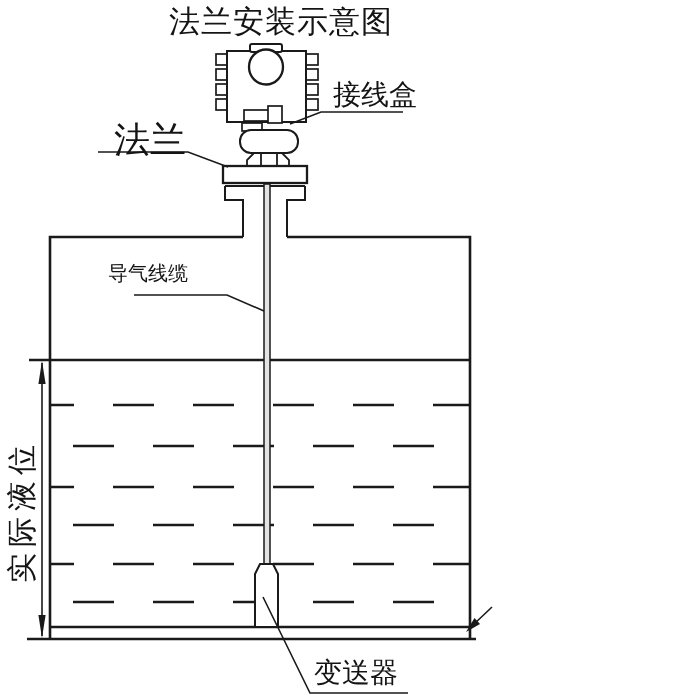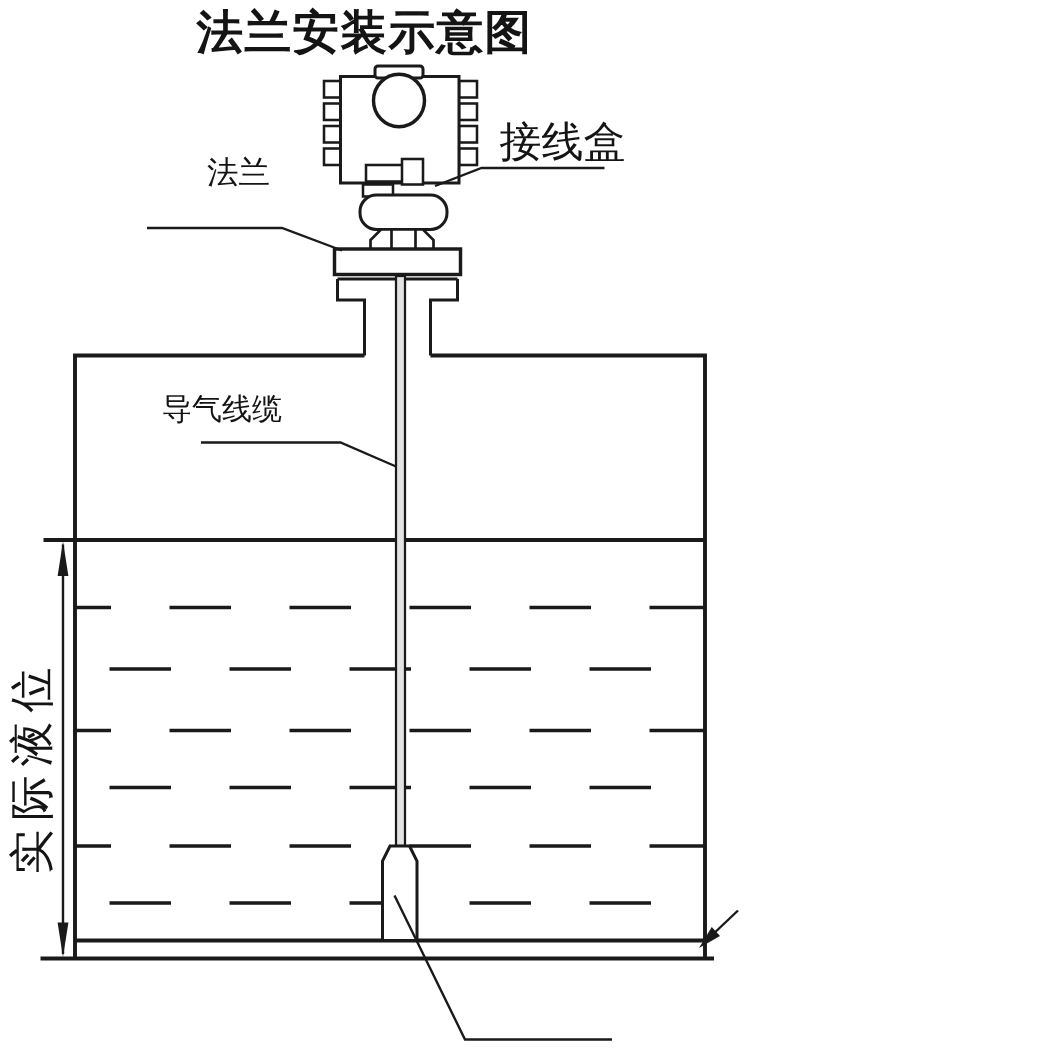--- a/index.html
+++ b/index.html
@@ -2,23 +2,23 @@
 <html><head>
 <meta charset="utf-8">
 <style>
   html,body{margin:0;padding:0;background:#ffffff;}
   .stage{
     position:relative;width:700px;height:700px;background:#ffffff;overflow:hidden;
     font-family:"Liberation Sans", sans-serif;color:#111;
   }
   .stage svg{position:absolute;left:0;top:0;}
   .lbl{position:absolute;white-space:nowrap;color:#141414;line-height:1.1;}
-  .title{left:131px;top:5px;width:300px;text-align:left;font-size:31px;font-weight:700;letter-spacing:1px;}
+  .title{left:131px;top:5px;width:300px;text-align:center;font-size:31px;font-weight:400;letter-spacing:1px;}
   .lbl-junction{left:333px;top:80px;font-size:28px;}
-  .lbl-flange{left:114px;top:104px;font-size:21px;margin-left:24px;}
+  .lbl-flange{left:114px;top:120px;font-size:36px;}
   .lbl-cable{left:108px;top:262px;font-size:20px;}
   .lbl-transmitter{left:314px;top:658px;font-size:28px;}
   .lbl-blindzone{left:487px;top:604px;font-size:27px;}
   .lbl-level{
     left:-69px;top:494px;width:182px;height:34px;text-align:center;
     font-size:30px;letter-spacing:6px;transform:rotate(-90deg);
   }
 </style>
 </head>
 <body>
@@ -99,14 +99,15 @@
       </g>
 
     </g>
   </svg>
 
   <div class="lbl title">法兰安装示意图</div>
   <div class="lbl lbl-junction">接线盒</div>
   <div class="lbl lbl-flange">法兰</div>
   <div class="lbl lbl-cable">导气线缆</div>
   <div class="lbl lbl-level">实际液位</div>
+  <div class="lbl lbl-transmitter">变送器</div>
 
 </div>
 
 </body></html>

